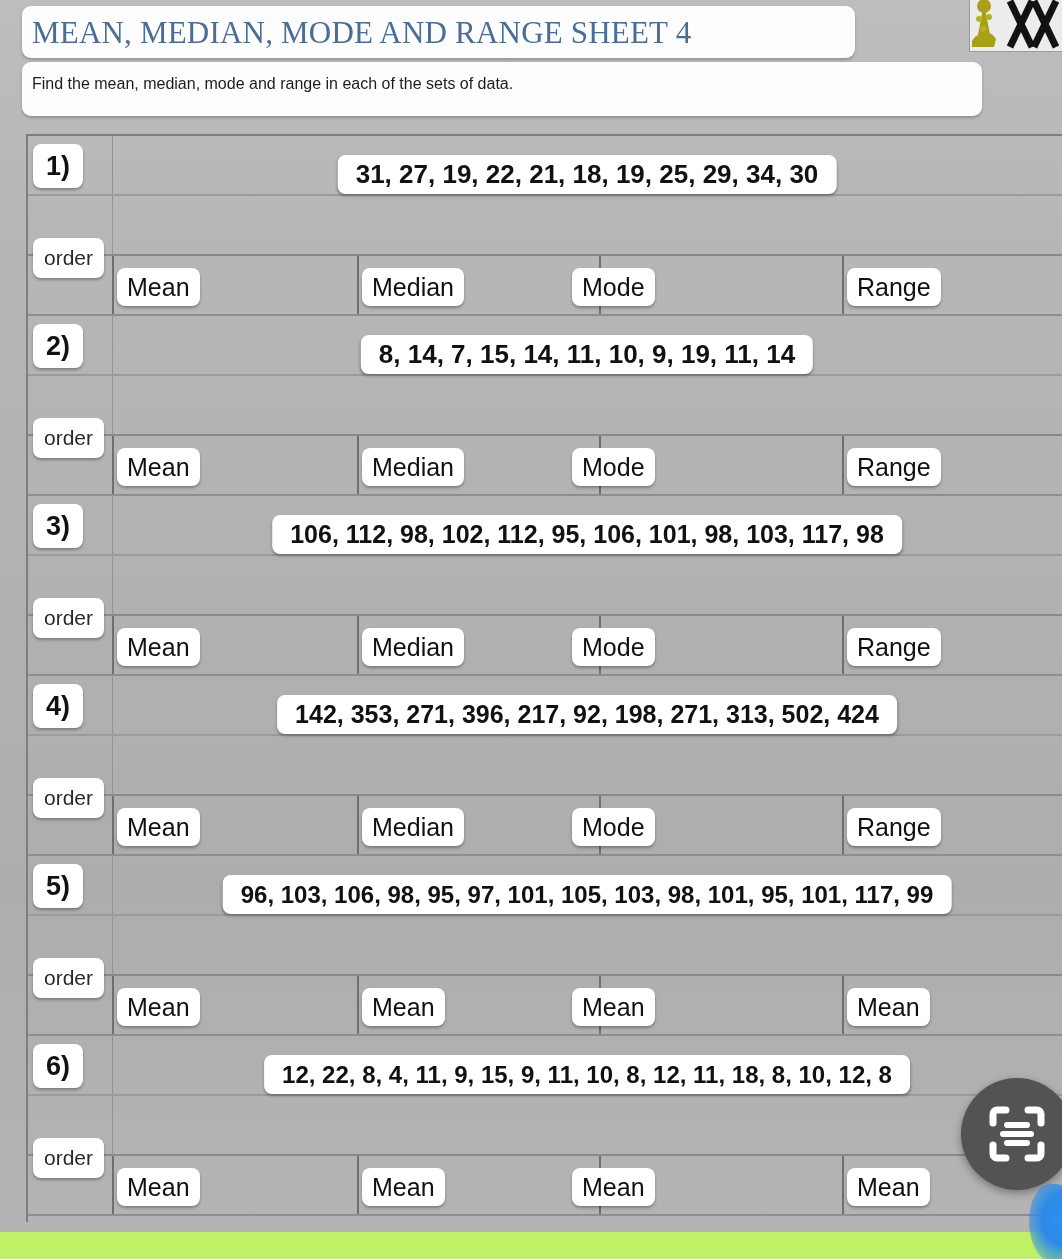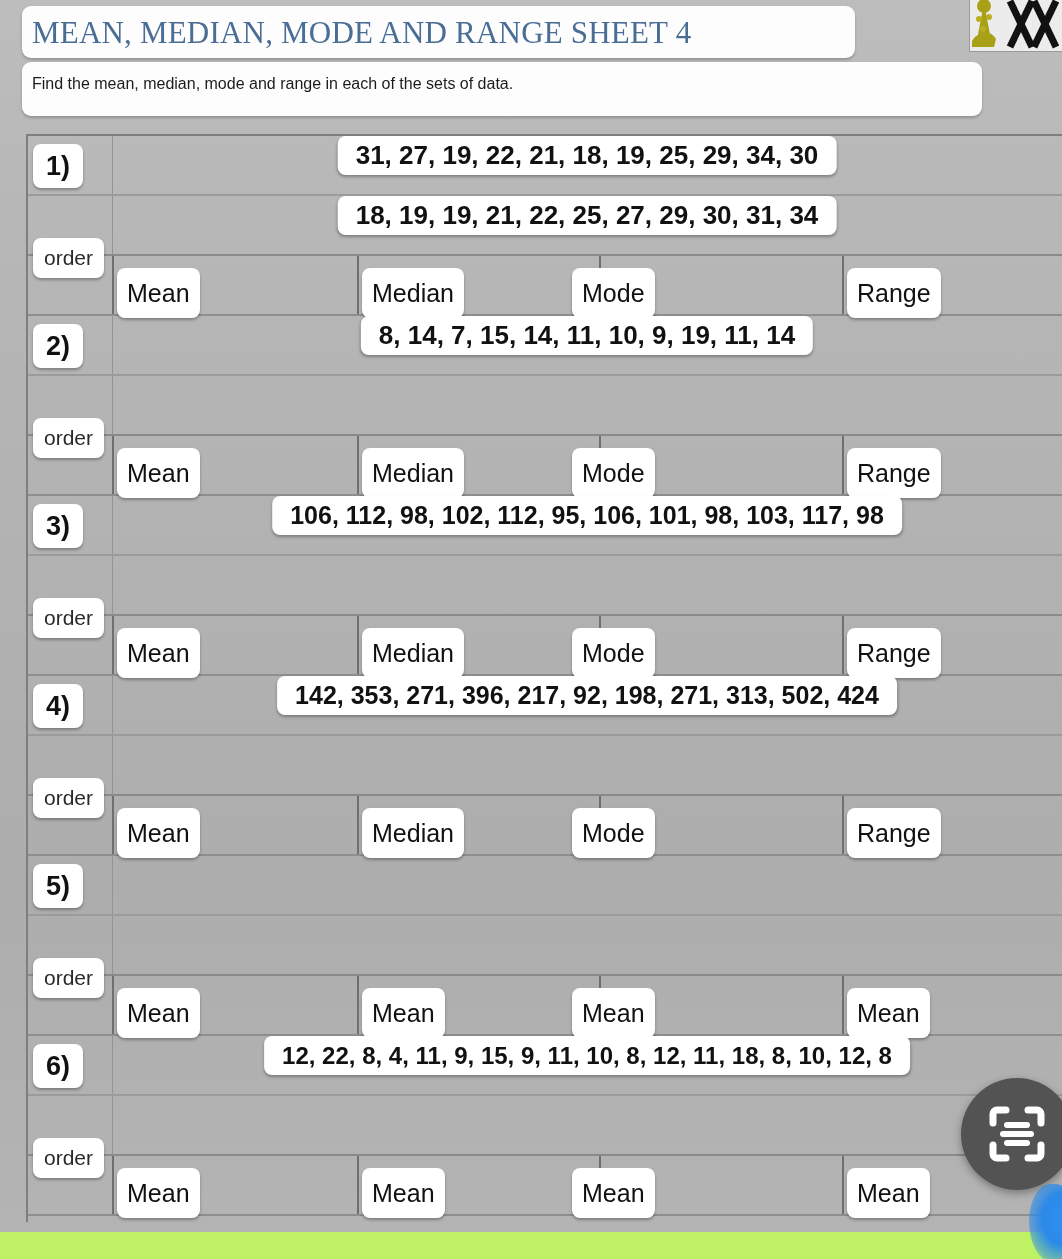--- a/index.html
+++ b/index.html
@@ -152,36 +152,36 @@
     left: 5px;
     top: 10px;
     height: 40px;
     padding: 0 11px;
     font-size: 21px;
     color: #2a2a2a;
     margin-top: 32px;
   }
   
   .chip.data {
-    top: 0;
+    top: 19px;
     height: 39px;
     padding: 16px 18px;
     font-size: 26px;
     font-weight: 600;
     left: 50%;
     transform: translateX(-50%);
     margin-left: 42px;
   }
   .chip.data.wide  { font-size: 25px; }
   .chip.data.xwide { font-size: 24px; }
 
   
   .chip.lab {
     top: 12px;
-    height: 50px;
+    height: 38px;
     padding: 12px 10px;
     font-size: 25px;
     color: #111111;
   }
   .chip.lab.l1 { left: 89px; }
   .chip.lab.l2 { left: 334px; }
   .chip.lab.l3 { left: 544px; }
   .chip.lab.l4 { left: 819px; }
 
   
@@ -246,21 +246,20 @@
 
     <div class="grp">
       <div class="trow rdata">
         <div class="vline-a"></div>
         <div class="chip qnum">1)</div>
         <div class="chip data">31, 27, 19, 22, 21, 18, 19, 25, 29, 34, 30</div>
       </div>
       <div class="trow rorder">
         <div class="vline-a"></div>
         <div class="chip order">order</div>
-        <div class="chip data">18, 19, 19, 21, 22, 25, 27, 29, 30, 31, 34</div>
       </div>
       <div class="trow rlab">
         <div class="vl c1"></div>
         <div class="vl c2"></div>
         <div class="vl c3"></div>
         <div class="vl c4"></div>
         <div class="chip lab l1">Mean</div>
         <div class="chip lab l2">Median</div>
         <div class="chip lab l3">Mode</div>
         <div class="chip lab l4">Range</div>
@@ -330,20 +329,21 @@
         <div class="chip lab l2">Median</div>
         <div class="chip lab l3">Mode</div>
         <div class="chip lab l4">Range</div>
       </div>
     </div>
 
     <div class="grp">
       <div class="trow rdata">
         <div class="vline-a"></div>
         <div class="chip qnum">5)</div>
+        <div class="chip data xwide">96, 103, 106, 98, 95, 97, 101, 105, 103, 98, 101, 95, 101, 117, 99</div>
       </div>
       <div class="trow rorder">
         <div class="vline-a"></div>
         <div class="chip order">order</div>
       </div>
       <div class="trow rlab">
         <div class="vl c1"></div>
         <div class="vl c2"></div>
         <div class="vl c3"></div>
         <div class="vl c4"></div>

